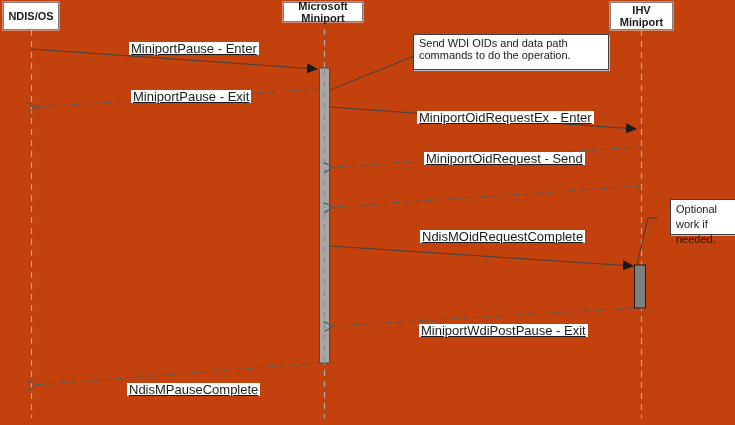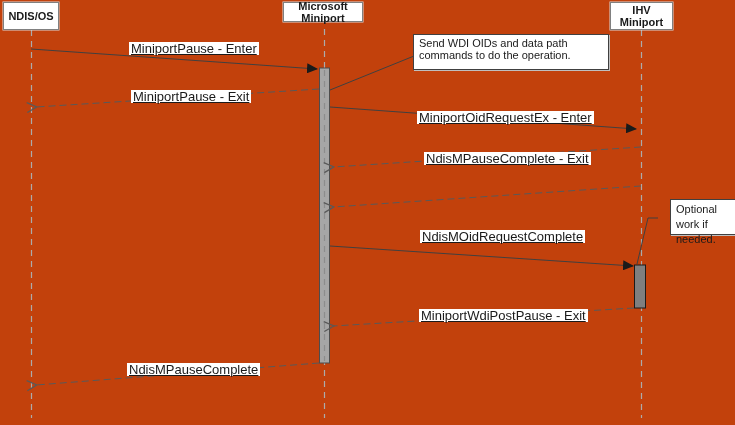--- a/index.html
+++ b/index.html
@@ -98,18 +98,18 @@
     <span>IHV</span>
     <span>Miniport</span>
   </div>
 
   <div class="note-box" style="left:413px; top:34px; width:196px; height:36px;">Send WDI OIDs and data path commands to do the operation.</div>
   <div class="note-box" style="left:670px; top:199px; width:76px; height:36px; line-height:15px;">Optional work if needed.</div>
 
   <div class="msg-label" style="left:129px; top:42px;">MiniportPause - Enter</div>
   <div class="msg-label" style="left:131px; top:90px;">MiniportPause - Exit</div>
   <div class="msg-label" style="left:417px; top:111px;">MiniportOidRequestEx - Enter</div>
-  <div class="msg-label" style="left:424px; top:152px;">NdisMPauseComplete - Exit</div>
+  <div class="msg-label" style="left:424px; top:152px;">MiniportOidRequest - Send</div>
   <div class="msg-label" style="left:420px; top:191px;margin-top:39px;">NdisMOidRequestComplete</div>
-  <div class="msg-label" style="left:419px; top:309px;">MiniportWdiPostPause - Exit</div>
-  <div class="msg-label" style="left:127px; top:363px;">NdisMPauseComplete</div>
+  <div class="msg-label" style="left:419px; top:324px;">MiniportWdiPostPause - Exit</div>
+  <div class="msg-label" style="left:127px; top:383px;">NdisMPauseComplete</div>
 
 </div>
 
 </body></html>

